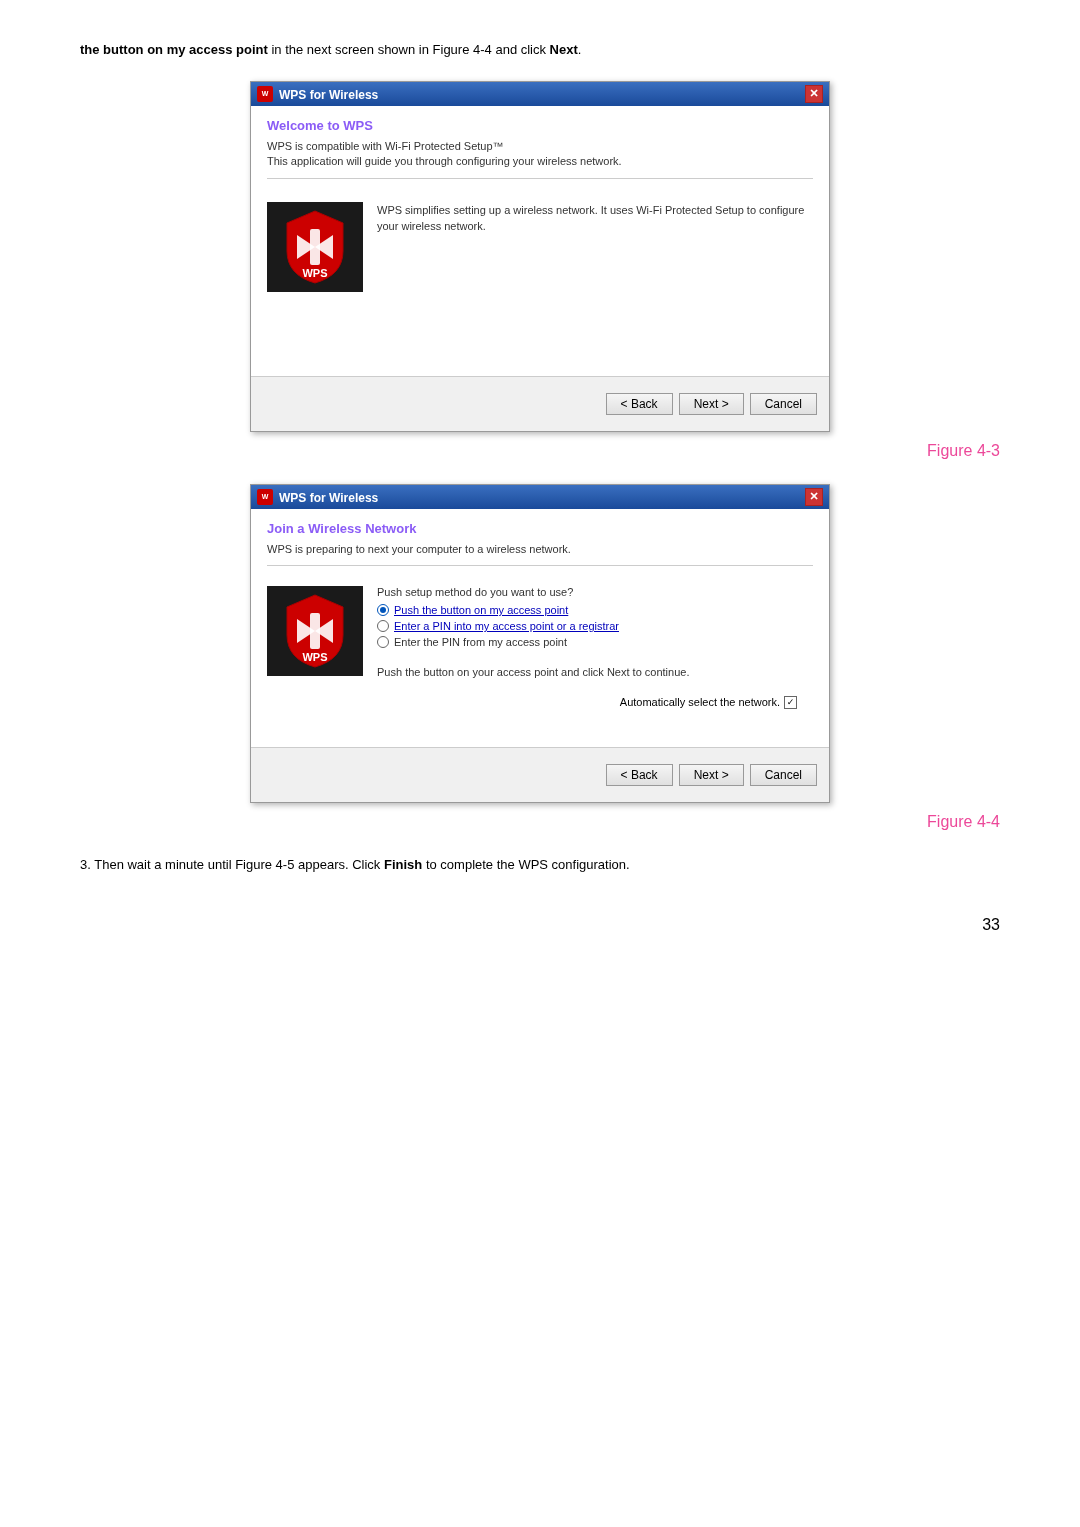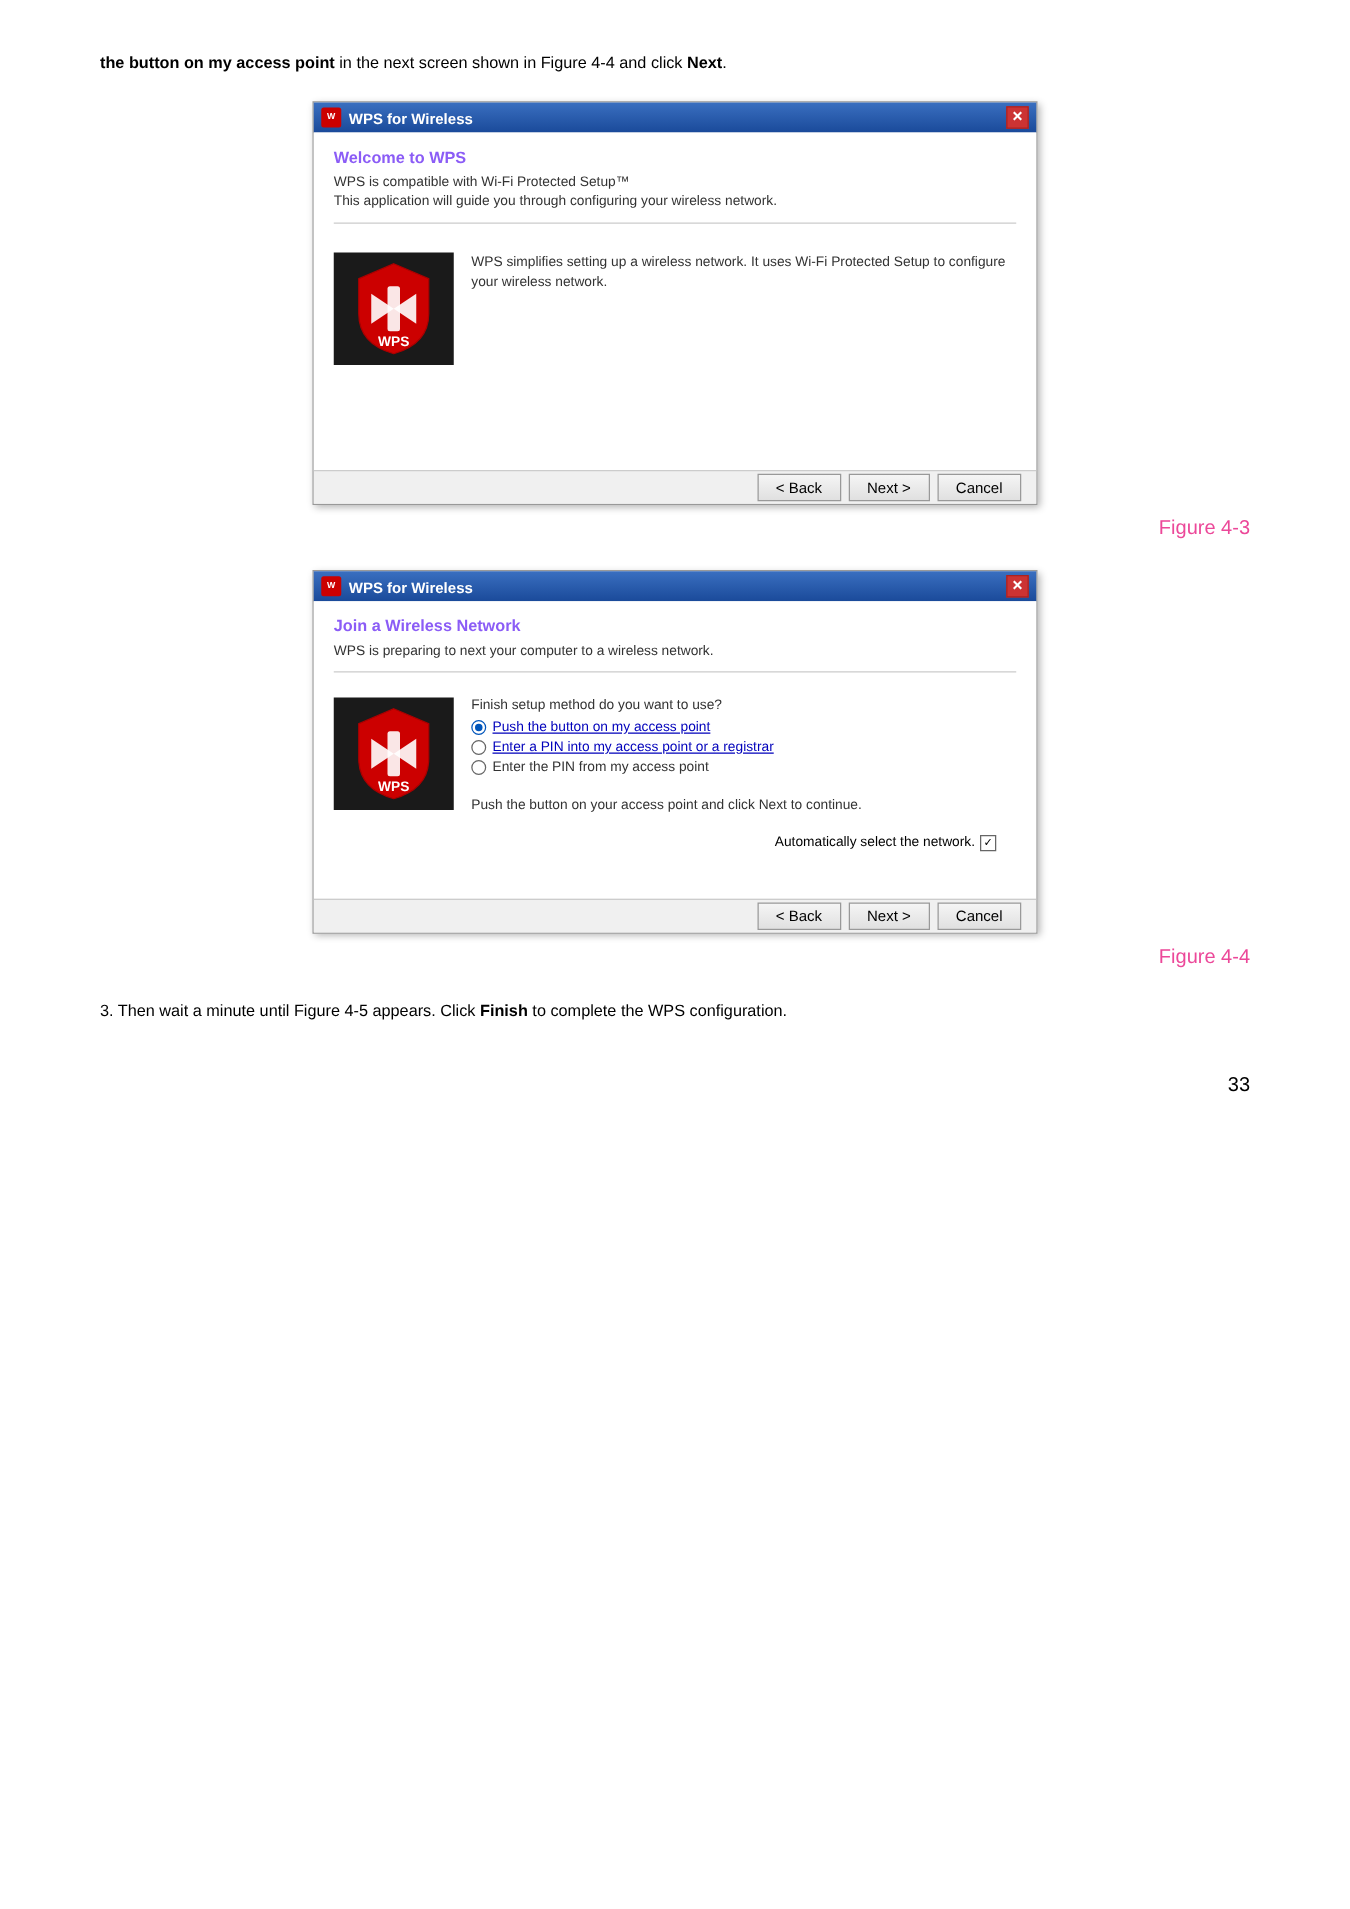--- a/index.html
+++ b/index.html
@@ -117,21 +117,21 @@
       flex: 1;
     }
 
     .dialog-spacer {
       height: 60px;
     }
 
     .dialog-footer {
       background: #f0f0f0;
       border-top: 1px solid #ccc;
-      padding: 2px 12px;
+      padding: 16px 12px;
       display: flex;
       justify-content: flex-end;
       gap: 6px;
     }
 
     .dialog-btn {
       background: linear-gradient(to bottom, #f5f5f5, #e0e0e0);
       border: 1px solid #999;
       padding: 3px 14px;
       font-size: 12px;
@@ -297,21 +297,21 @@
       <div class="wps-logo">
         <svg width="64" height="80" viewBox="0 0 64 80">
           <path d="M32 4 L60 16 L60 44 Q60 68 32 76 Q4 68 4 44 L4 16 Z" fill="#cc0000" stroke="#aa0000" stroke-width="1"></path>
           <path d="M14 28 L32 40 L14 52 Z" fill="#ffffff" opacity="0.9"></path>
           <path d="M50 28 L32 40 L50 52 Z" fill="#ffffff" opacity="0.9"></path>
           <rect x="27" y="22" width="10" height="36" rx="2" fill="#ffffff" opacity="0.9"></rect>
           <text x="32" y="70" text-anchor="middle" fill="white" font-size="11" font-weight="bold" font-family="Arial">WPS</text>
         </svg>
       </div>
       <div class="radio-section">
-        <div class="radio-method-label">Finish setup method do you want to use?</div>
+        <div class="radio-method-label">Push setup method do you want to use?</div>
         <div class="radio-option">
           <div class="radio-circle selected"></div>
           <span>
             <span class="radio-label-underline">Push the button on my access point</span>
           </span>
         </div>
         <div class="radio-option">
           <div class="radio-circle"></div>
           <span>
             <span class="radio-label-underline">Enter a PIN into my access point or a registrar</span>

